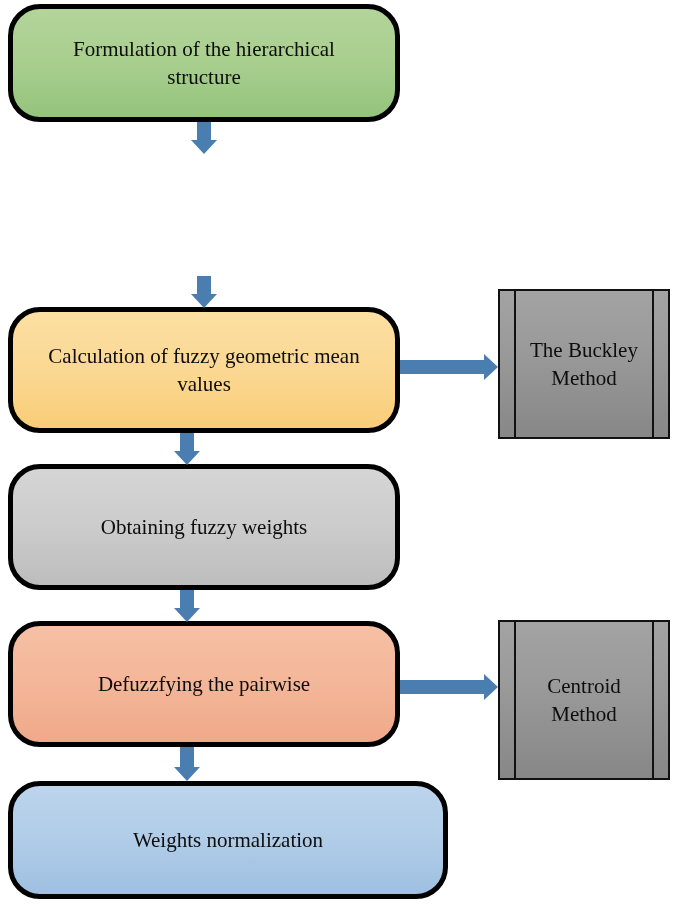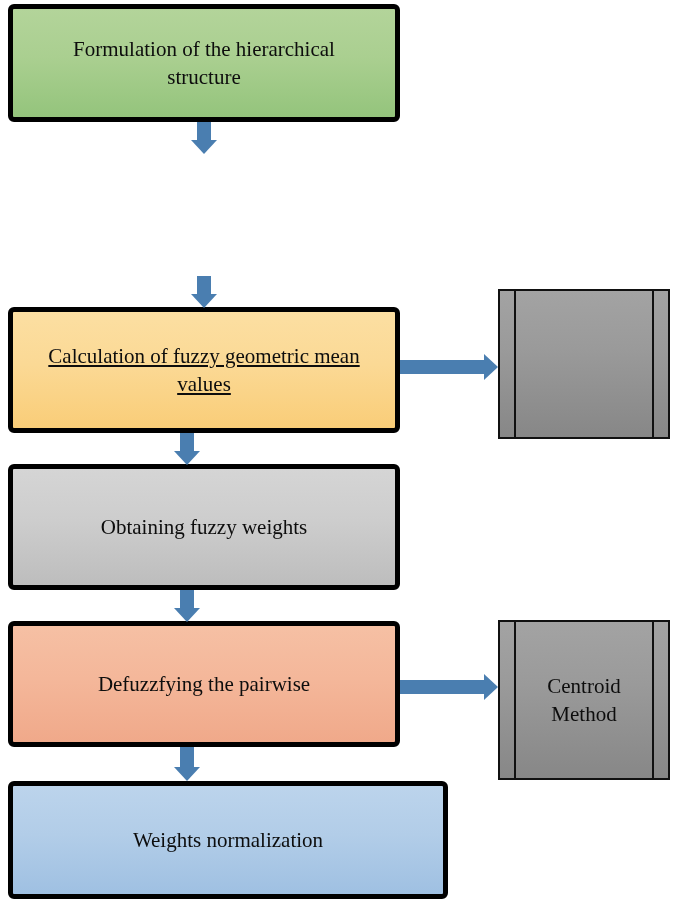--- a/index.html
+++ b/index.html
@@ -21,41 +21,41 @@
     top: 0;
     width: 685px;
     height: 904px;
   }
 
   
   .node {
     position: absolute;
     box-sizing: border-box;
     border: 5px solid #000000;
-    border-radius: 6px;
+    border-radius: 32px;
     display: flex;
     align-items: center;
     justify-content: center;
     text-align: center;
     color: #0d0d0d;
     font-size: 21px;
     line-height: 1.35;
     padding: 4px 26px;
   }
   .node .label {
     display: block;
     max-width: 330px;
   }
 
   .node-1 { left: 8px;  top: 4px;   width: 392px; height: 118px;
             background: linear-gradient(180deg, #b3d49a 0%, #aacf90 45%, #94c47c 100%); }
   .node-2 { left: 8px;  top: 153px; width: 392px; height: 123px;
             background: linear-gradient(180deg, #b0bce2 0%, #a7b5de 45%, #93a4d4 100%); }
   .node-3 { left: 8px;  top: 307px; width: 392px; height: 126px;
-            background: linear-gradient(180deg, #fcdfa2 0%, #fbd995 45%, #f9cd78 100%); text-decoration: underline; }
+            background: linear-gradient(180deg, #fcdfa2 0%, #fbd995 45%, #f9cd78 100%); }
   .node-4 { left: 8px;  top: 464px; width: 392px; height: 126px;
             background: linear-gradient(180deg, #d5d5d5 0%, #cdcdcd 45%, #bdbdbd 100%); }
   .node-5 { left: 8px;  top: 621px; width: 392px; height: 126px;
             background: linear-gradient(180deg, #f6c0a4 0%, #f4b79a 45%, #f0a98a 100%); }
   .node-6 { left: 8px;  top: 781px; width: 440px; height: 118px;
             background: linear-gradient(180deg, #bcd4ec 0%, #b2cde8 45%, #9fc0e2 100%); }
 
   
   .method {
     position: absolute;
@@ -155,20 +155,21 @@
     <span class="label">Defuzzfying the pairwise</span>
   </div>
 
   <div class="node node-6">
     <span class="label">Weights normalization</span>
   </div>
 
   <div class="method method-1">
     <span class="bar bar-left"></span>
     <span class="bar bar-right"></span>
+    <span class="label">The Buckley Method</span>
   </div>
 
   <div class="method method-2">
     <span class="bar bar-left"></span>
     <span class="bar bar-right"></span>
     <span class="label">Centroid Method</span>
   </div>
 
   <div class="arrow-v" style="left:204px; top:122px;">
     <span class="shaft" style="height:18px;"></span>

